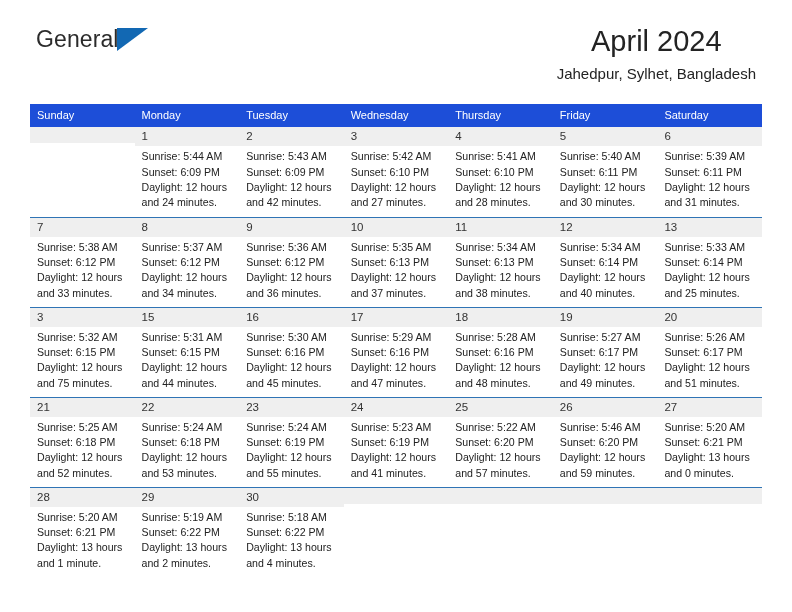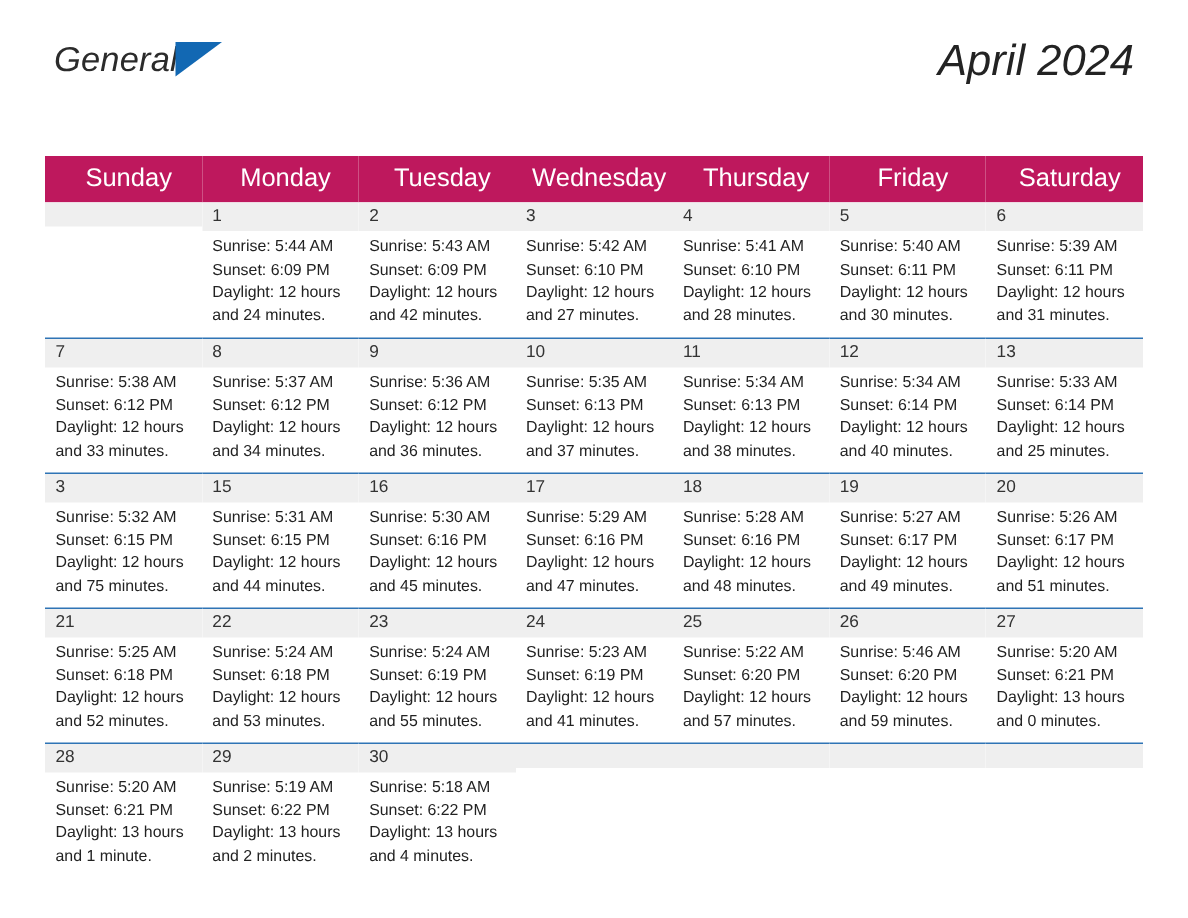--- a/index.html
+++ b/index.html
@@ -20,21 +20,20 @@
     position: relative;
     box-sizing: border-box;
   }
 
   
   .header {
     position: relative;
     height: 72px;
     padding: 0 21px;
     box-sizing: border-box;
-    font-style: italic;
   }
   .logo {
     position: absolute;
     left: 36px;
     top: 28px;
     width: 180px;
     height: 48px;
   }
   .logo-general {
     font-size: 23px;
@@ -83,25 +82,25 @@
   
   .calendar {
     position: absolute;
     left: 30px;
     top: 104px;
     width: 732px;
     border-collapse: collapse;
     table-layout: fixed;
   }
   .calendar th {
-    background: #be185d;
+    background: #1d4ed8;
     color: #ffffff;
-    font-size: 17px;
+    font-size: 11px;
     font-weight: normal;
-    text-align: center;
+    text-align: left;
     padding: 5px 0 6px 7px;
     border: none;
     height: 20px;
     box-sizing: border-box;
   }
   .calendar td {
     vertical-align: top;
     padding: 0;
     border: none;
     border-top: 1px solid #2f74b5;
@@ -135,20 +134,21 @@
 <div class="page">
 
   <div class="header">
 
     <div class="logo">
       <span class="logo-general">General</span><span class="logo-tri"></span>
     </div>
 
     <div class="title-wrap">
       <h1 class="cal-title">April 2024</h1>
+      <div class="cal-subtitle">Jahedpur, Sylhet, Bangladesh</div>
     </div>
 
   </div>
 
   <table class="calendar">
     <thead>
       <tr>
         <th>Sunday</th>
         <th>Monday</th>
         <th>Tuesday</th>

